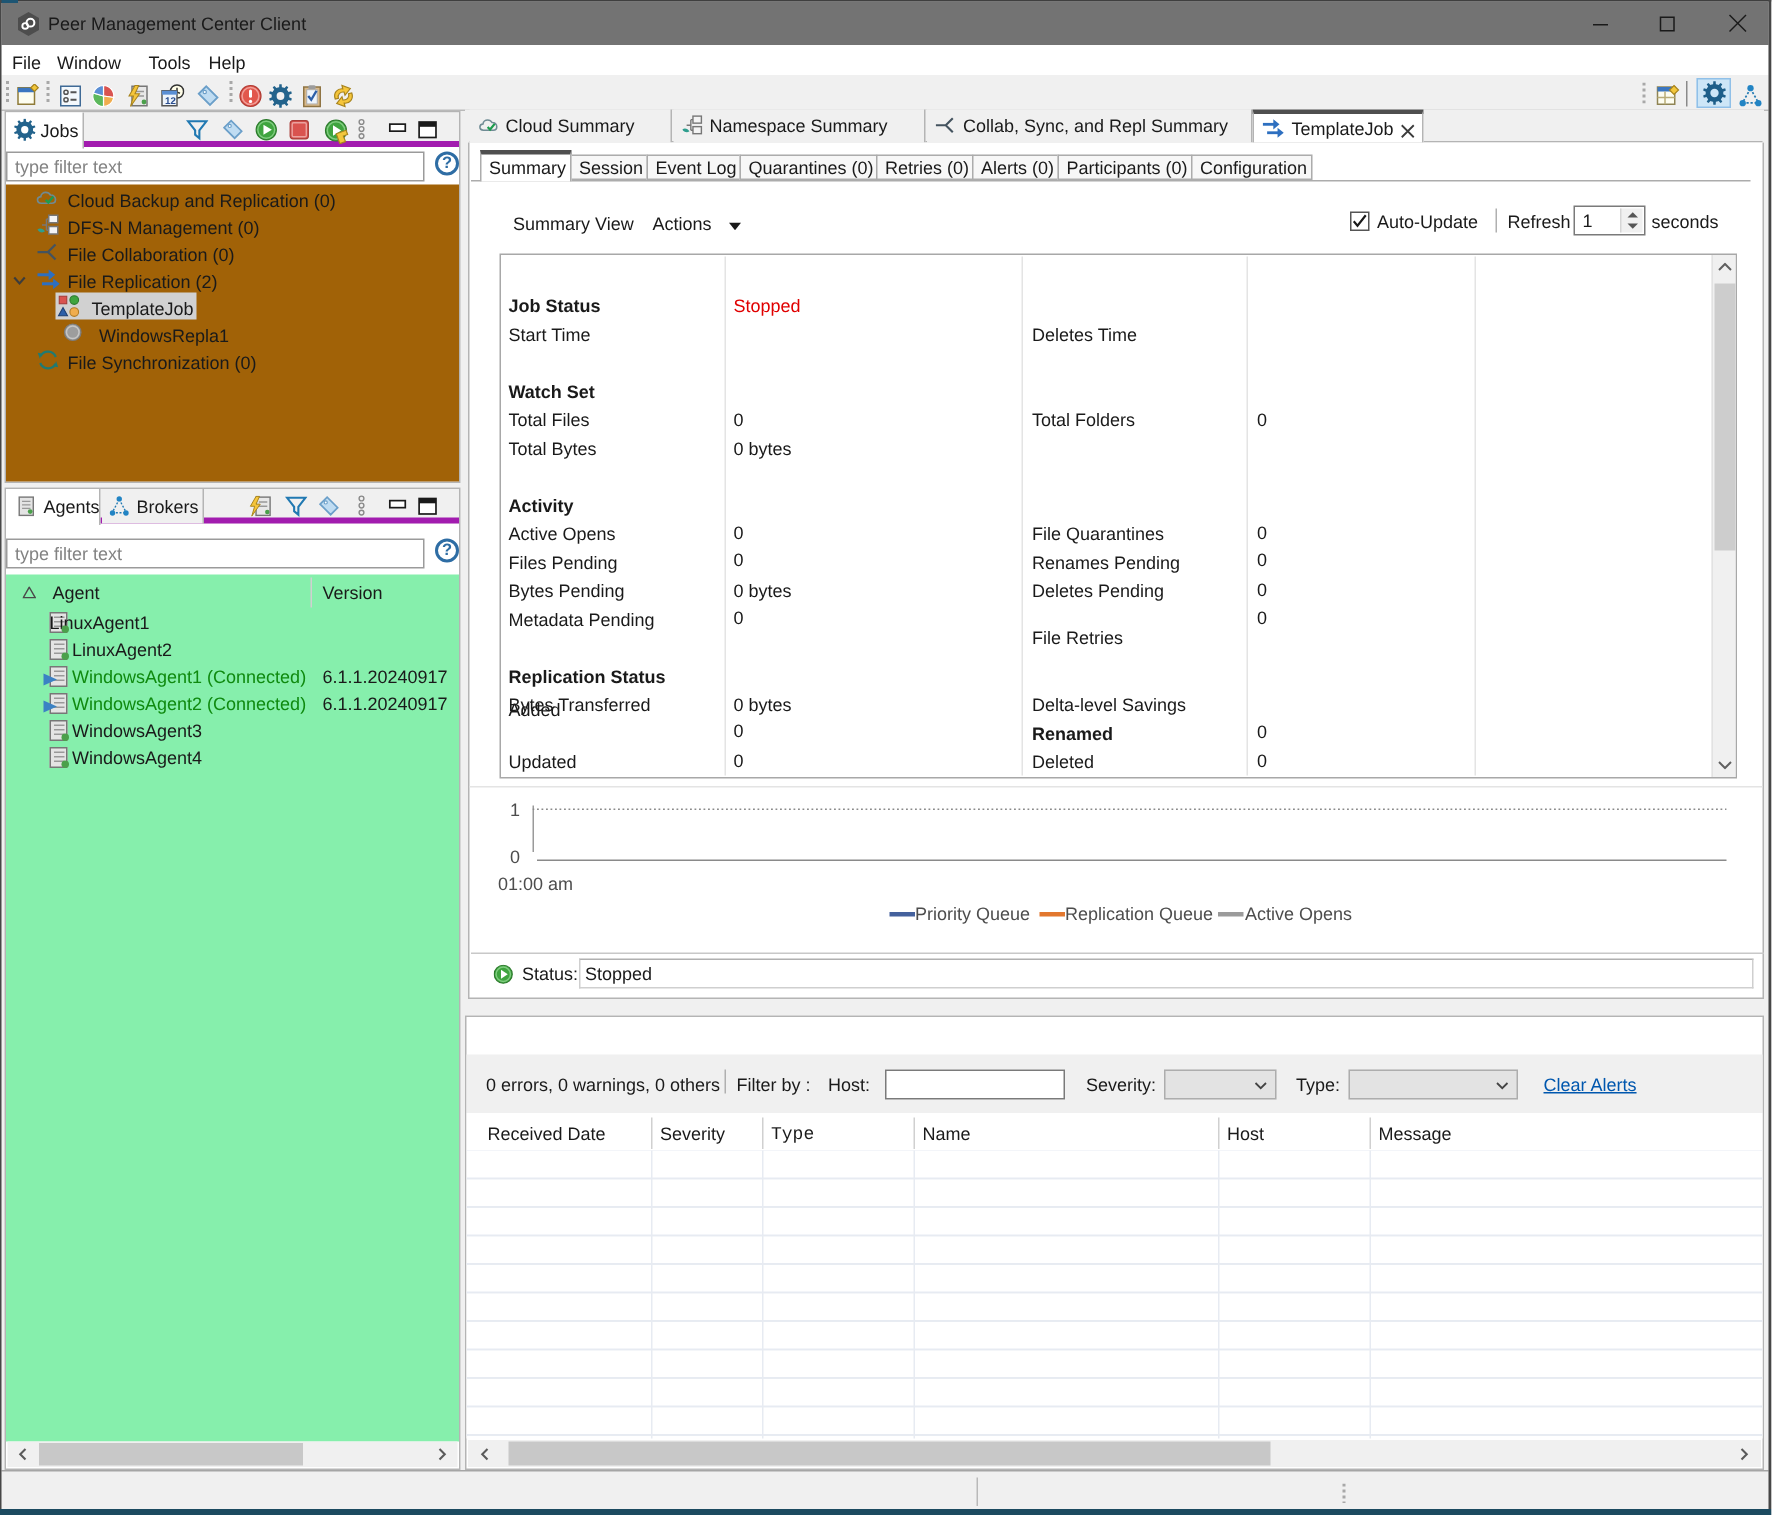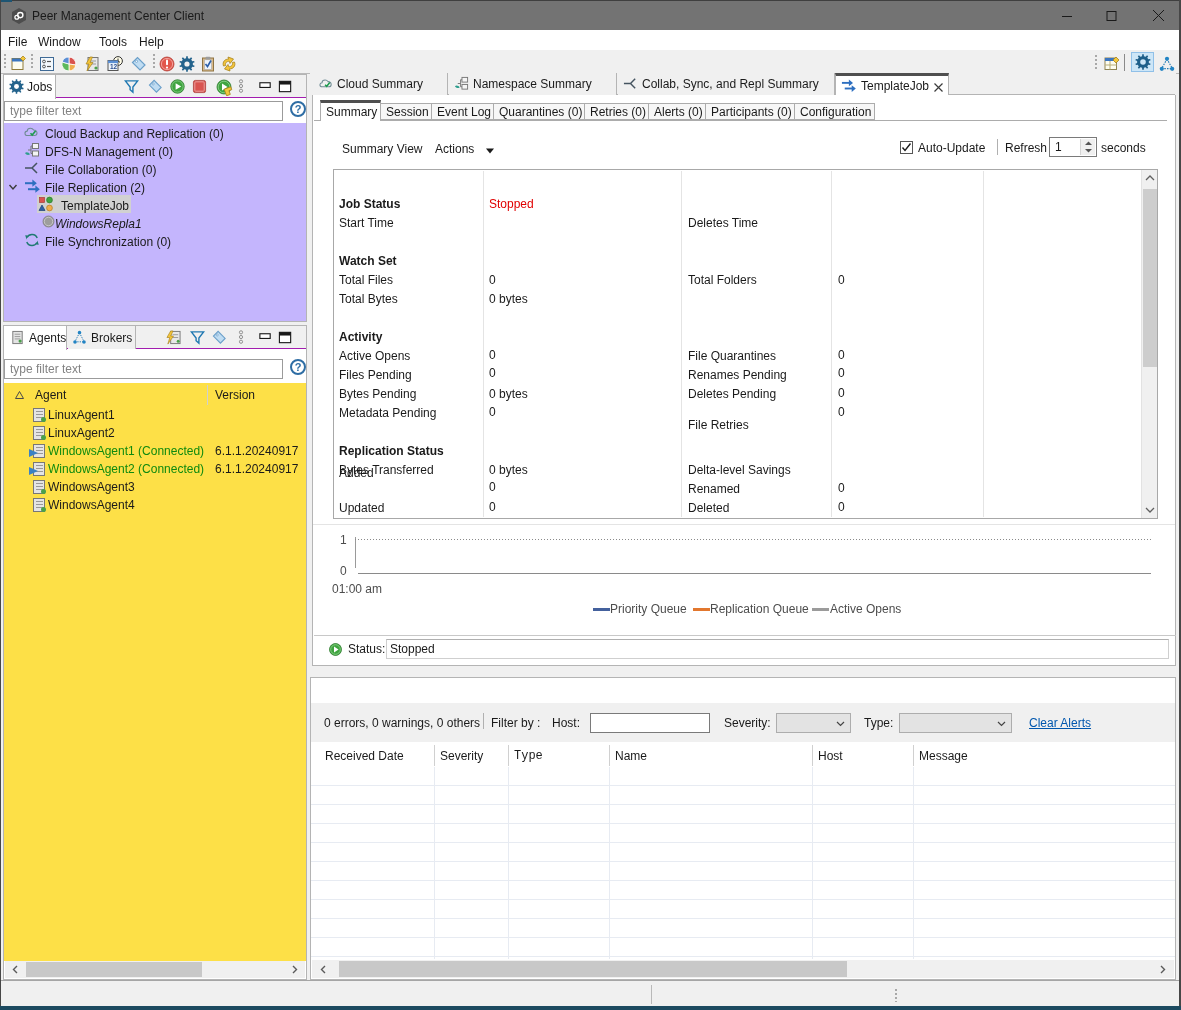--- a/index.html
+++ b/index.html
@@ -19,21 +19,21 @@
 .menuitem { position:absolute; top:5px; font-size:12px; color:#1a1a1a; }
 
 #toolbar { left:1px; top:50px; width:1178px; height:24px; background:#f0f0f0; border-bottom:1px solid #b9b9b9; }
 .tbicon { position:absolute; top:6px; width:16px; height:16px; }
 .tbsep { position:absolute; top:4px; width:2px; height:16px;
   background-image:linear-gradient(#a8a8a8 2px, transparent 2px); background-size:2px 4px; }
 
 .panel { background:#ffffff; border:1px solid #b4b4b4; }
 #jobs-panel { left:3px; top:74px; width:304px; height:248px; }
 #agents-panel { left:3px; top:325px; width:304px; height:655px; }
-.viewtabs { position:absolute; left:0; top:0; right:0; height:23px; background:#f0f0f0; border-bottom:1px solid #a21caf; }
+.viewtabs { position:absolute; left:0; top:0; right:0; height:23px; background:#f0f0f0; border-bottom:4px solid #a21caf; }
 .viewtab { position:absolute; top:0; height:24px; background:#ffffff; border-right:1px solid #b4b4b4; z-index:2; }
 .viewtab .lbl { position:absolute; top:5px; font-size:12px; }
 .vticon { position:absolute; top:4px; width:15px; height:15px; }
 .filterbox { position:absolute; left:0px; width:279px; height:20px; background:#fff; border:1px solid #9b9b9b; color:#838383; font-size:12px; line-height:18px; padding-left:5px; font-family:"Liberation Sans", sans-serif; outline:none; }
 .helpq { position:absolute; width:16px; height:16px; border:2px solid #2e6da4; border-radius:50%; color:#2e6da4; font-weight:bold; font-size:11px; text-align:center; line-height:12px; }
 
 #edtabs { left:310px; top:73px; width:866px; height:22px; background:#f0f0f0; }
 #editor { left:312px; top:95px; width:864px; height:571px; background:#ffffff; border:1px solid #b4b4b4; border-top:none; }
 #alerts-panel { left:310px; top:677px; width:866px; height:303px; background:#ffffff; border:1px solid #b4b4b4; }
 
@@ -211,21 +211,21 @@
       <rect x="2" y="4" width="11" height="5" fill="#fff" stroke="#1a1a1a" stroke-width="1.2"></rect>
     </svg>
     <svg class="vticon" style="left:274px" viewBox="0 0 16 16">
       <rect x="1.5" y="2.5" width="12" height="11" fill="#fff" stroke="#1a1a1a" stroke-width="1.2"></rect>
       <rect x="1.5" y="2.5" width="12" height="3.4" fill="#1a1a1a"></rect>
     </svg>
   </div>
   <input class="filterbox" style="top: 26px;" value="type filter text" readonly="">
   <div class="helpq" style="left:286px;top:26px;">?</div>
 
-  <div style="position:absolute;left:0;top:48px;right:0;bottom:0;background:#c4b5fd;font-size:12px;">
+  <div style="position:absolute;left:0;top:48px;right:0;bottom:0;background:#a16207;font-size:12px;">
     <div style="position:absolute;left:20px;top:1px;"><svg width="16" height="16" viewBox="0 0 16 16" style="vertical-align:middle">
       <path d="M3.5,11.5 C1.8,11.5 1,10.3 1,9.2 C1,8 2,7.2 3.2,7.1 C3.3,5.4 4.8,4.2 6.5,4.2 C7.8,4.2 9,4.9 9.6,6 C11.6,5.9 13,7.3 13,9 C13,10.4 12,11.5 10.5,11.5 Z" fill="none" stroke="#6f8b94" stroke-width="1.1"></path>
       <path d="M6.5,9.3 L8.2,11 L11.5,7" fill="none" stroke="#1c9c4e" stroke-width="1.6"></path>
     </svg></div>
     <span style="position:absolute;left:41px;top:4px;">Cloud Backup and Replication (0)</span>
     <div style="position:absolute;left:20px;top:19px;"><svg width="16" height="16" viewBox="0 0 16 16">
       <rect x="8.5" y="1.5" width="6" height="5" fill="#f4f4f4" stroke="#777" stroke-width="1"></rect>
       <rect x="8.5" y="9" width="6" height="5" fill="#f4f4f4" stroke="#777" stroke-width="1"></rect>
       <path d="M4,8 L7,8 M7,4 L8.5,4 M7,11.5 L8.5,11.5 M7,4 L7,11.5" fill="none" stroke="#777" stroke-width="1"></path>
       <path d="M1,11 C2.5,9.5 5,10.5 6,12.2 C4.5,13.5 2,13 1,11 Z" fill="#2e9e8e"></path>
@@ -250,21 +250,21 @@
       <rect x="1.5" y="1.5" width="5" height="5" fill="#d9534f" stroke="#a83c38" stroke-width="0.7"></rect>
       <circle cx="11.5" cy="4" r="2.9" fill="#3fa43f" stroke="#2c7a2c" stroke-width="0.7"></circle>
       <polygon points="4,9 7,14.5 1,14.5" fill="#2d5fa8" stroke="#1d3f73" stroke-width="0.7"></polygon>
       <circle cx="11.5" cy="12" r="2.9" fill="#f0ad4e" stroke="#b27b24" stroke-width="0.7"></circle>
     </svg></div>
     <span style="position:absolute;left:57px;top:76px;">TemplateJob</span>
     <div style="position:absolute;left:38px;top:92px;"><svg width="13" height="13" viewBox="0 0 13 13">
       <circle cx="6.5" cy="6.5" r="5.5" fill="#9d9d9d" stroke="#7c7c7c" stroke-width="0.8"></circle>
       <circle cx="6.5" cy="6.5" r="4.2" fill="none" stroke="#c6c6c6" stroke-width="1"></circle>
     </svg></div>
-    <span style="position:absolute;left:51px;top:94px;font-style:italic;">WindowsRepla1</span>
+    <span style="position:absolute;left:62px;top:94px;">WindowsRepla1</span>
     <div style="position:absolute;left:20px;top:109px;"><svg width="16" height="16" viewBox="0 0 16 16">
       <path d="M13.2,6 A5.6,5.6 0 0 0 3,5.5 M2.8,10 A5.6,5.6 0 0 0 13,10.5" fill="none" stroke="#1f7a72" stroke-width="1.5"></path>
       <polygon points="1.2,3.2 3.8,3.6 2.6,7.4" fill="#1f7a72"></polygon>
       <polygon points="14.8,12.8 12.2,12.4 13.4,8.6" fill="#1f7a72"></polygon>
     </svg></div>
     <span style="position:absolute;left:41px;top:112px;">File Synchronization (0)</span>
   </div>
 </div>
 <div class="abs panel" id="agents-panel">
   <div class="viewtabs">
@@ -314,33 +314,33 @@
       <rect x="2" y="4" width="11" height="5" fill="#fff" stroke="#1a1a1a" stroke-width="1.2"></rect>
     </svg>
     <svg class="vticon" style="left:274px" viewBox="0 0 16 16">
       <rect x="1.5" y="2.5" width="12" height="11" fill="#fff" stroke="#1a1a1a" stroke-width="1.2"></rect>
       <rect x="1.5" y="2.5" width="12" height="3.4" fill="#1a1a1a"></rect>
     </svg>
   </div>
   <input class="filterbox" style="top: 33px;" value="type filter text" readonly="">
   <div class="helpq" style="left:286px;top:33px;">?</div>
 
-  <div style="position:absolute;left:0;top:57px;right:0;height:578px;background:#fde047;font-size:12px;">
+  <div style="position:absolute;left:0;top:57px;right:0;height:578px;background:#86efac;font-size:12px;">
     <div style="position:absolute;left:0;top:0;width:100%;height:24px;">
       <div style="position:absolute;left:203px;top:2px;width:1px;height:20px;background:#d0d0d0;"></div>
       <svg style="position:absolute;left:11px;top:8px" width="9" height="8" viewBox="0 0 9 8">
         <polygon points="4.5,0.5 8.5,7.5 0.5,7.5" fill="none" stroke="#4a4a4a" stroke-width="1"></polygon>
       </svg>
       <span style="position:absolute;left:31px;top:5px;">Agent</span>
       <span style="position:absolute;left:211px;top:5px;">Version</span>
     </div>
     <div style="position:absolute;left:29px;top:23px;width:270px;">
       <div style="position:relative;height:18px;">
           <span class="agdoc"></span>
-          <span style="position:absolute;left:15px;top:2px;text-align:right;">LinuxAgent1</span>
+          <span style="position:absolute;left:0;top:2px;text-align:right;">LinuxAgent1</span>
         </div>
       <div style="position:relative;height:18px;">
           <span class="agdoc"></span>
           <span style="position:absolute;left:15px;top:2px;">LinuxAgent2</span>
         </div>
       <div style="position:relative;height:18px;">
           <span class="agdoc con"></span>
           <span style="position:absolute;left:15px;top:2px;color:#0f8a0f;">WindowsAgent1 (Connected)</span>
           <span style="position:absolute;left:182px;top:2px;">6.1.1.20240917</span>
         </div>
@@ -492,21 +492,21 @@
     <div class="srow" style="left:5px;top:236px;">Metadata Pending</div>
       <div class="srow" style="left:155px;top:235px;">0</div>
       <div class="srow" style="left:354px;top:236px;margin-top:12px;">File Retries</div>
       <div class="srow" style="left:504px;top:235px;">0</div>
     <div class="srow bold" style="left:5px;top:274px;">Replication Status</div>
     <div class="srow" style="left:5px;top:293px;">Bytes Transferred</div>
       <div class="srow" style="left:155px;top:293px;">0 bytes</div>
       <div class="srow" style="left:354px;top:293px;">Delta-level Savings</div>
     <div class="srow" style="left:5px;top:296px;">Added</div>
       <div class="srow" style="left:155px;top:310px;">0</div>
-      <div class="srow" style="left:354px;top:312px;">Renamed</div>
+      <div class="srow" style="left:354px;top:312px;font-weight:bold;">Renamed</div>
       <div class="srow" style="left:504px;top:311px;">0</div>
     <div class="srow" style="left:5px;top:331px;">Updated</div>
       <div class="srow" style="left:155px;top:330px;">0</div>
       <div class="srow" style="left:354px;top:331px;">Deleted</div>
       <div class="srow" style="left:504px;top:330px;">0</div>
 
     <div style="position:absolute;right:0;top:0;width:16px;height:100%;background:#f0f0f0;border-left:1px solid #e2e2e2;">
       <svg style="position:absolute;left:3px;top:5px" width="10" height="6" viewBox="0 0 10 6">
           <path d="M1,5 L5,1 L9,5" fill="none" stroke="#606060" stroke-width="1.3"></path>
         </svg>

